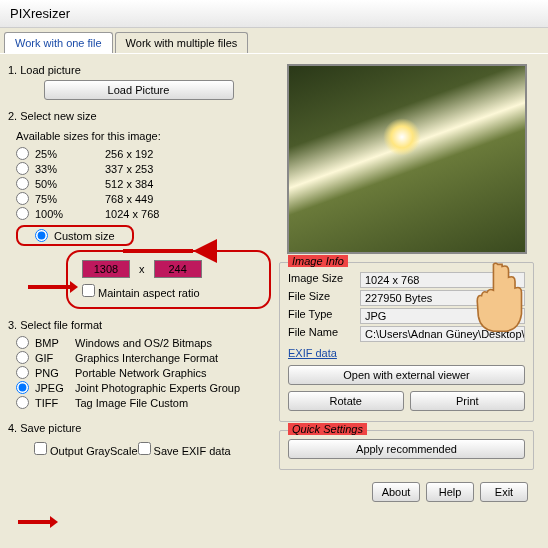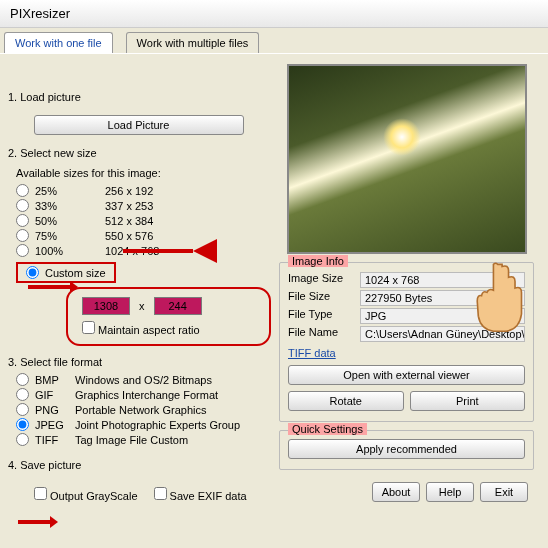--- a/index.html
+++ b/index.html
@@ -1,58 +1,58 @@
 <!DOCTYPE html>
 <html><head>
 <meta charset="utf-8">
 <style>
 * { box-sizing: border-box; margin: 0; padding: 0; font-family: Tahoma, Arial, sans-serif; font-size: 11px; }
 body { background: #ece9d8; width: 548px; height: 548px; position: relative; overflow: hidden; }
 .titlebar { background: linear-gradient(#fff,#e8e8e8); border-bottom: 1px solid #ccc; padding: 6px 10px; font-size: 13px; }
 .tabs { display: flex; padding: 4px 4px 0 4px; border-bottom: 1px solid #fff; }
-.tab { padding: 4px 10px; border: 1px solid #999; border-bottom: none; background: #ece9d8; margin-right: 13px; border-radius: 3px 3px 0 0; cursor: pointer; }
+.tab { padding: 4px 10px; border: 1px solid #999; border-bottom: none; background: #ece9d8; margin-right: 2px; border-radius: 3px 3px 0 0; cursor: pointer; }
 .tab.active { background: #fff; font-weight: normal; color: #1a4ba8; }
-.content { display: flex; padding: 6px; gap: 8px; align-items: flex-end; }
+.content { display: flex; padding: 6px; gap: 8px; }
 .left { width: 265px; }
 .right { width: 255px; }
 .section-label { padding: 4px 2px; }
 .btn { background: linear-gradient(#fff,#ddd); border: 1px solid #888; border-radius: 3px; padding: 3px 8px; cursor: pointer; text-align: center; }
-.btn.wide { display: block; width: 210px; margin: 8px auto; }
+.btn.wide { display: block; width: 190px; margin: 0 auto; }
 .sizes { margin-left: 10px; }
 .size-row { display: flex; align-items: center; padding: 1px 0; }
 .size-row input[type=radio] { margin-right: 6px; }
 .pct { width: 40px; display: inline-block; }
 .dim { margin-left: 30px; }
 .custom-row { display: flex; align-items: center; margin: 4px 0 4px 10px; }
 .custom-inputs { border: 2px solid #c00; border-radius: 14px; padding: 8px 14px; margin: 4px 0 6px 60px; position: relative; }
 .num-input { width: 48px; border: 1px solid #7a7a7a; padding: 2px 4px; text-align: center; background: #be185d; }
 .ratio-row { margin-top: 6px; }
 .formats { margin-left: 10px; }
 .fmt-row { display: flex; align-items: center; padding: 1px 0; }
 .fmt-row input { margin-right: 6px; }
 .fmt-code { width: 40px; }
 .fmt-desc { color: #000; }
-.checks { display: flex; gap: 16px; margin: 12px 0 4px 28px; }
+.checks { display: flex; margin: 4px 0 4px 28px; }
 .preview { border: 2px solid #888; width: 240px; height: 190px; margin: 4px auto 8px; background: linear-gradient(160deg,#2a3818 0%,#4a5a2a 30%,#fdf8d8 45%,#6a7a3a 55%,#3a4a1f 100%); position: relative; }
 .preview::after { content:""; position:absolute; left:40%; top:28%; width:38px; height:38px; background: radial-gradient(circle,#fff 0%,#ffe680 40%,rgba(255,230,128,0) 70%); }
 .group { border: 1px solid #bbb; border-radius: 2px; padding: 8px 8px 10px; margin-bottom: 8px; position: relative; }
-.group-title { position: absolute; top: -8px; left: 8px; background: #fca5a5; padding: 0 4px; }
+.group-title { position: absolute; top: -8px; left: 8px; background: #ef4444; padding: 0 4px; font-style: italic; }
 .info-row { display: flex; padding: 1px 0; }
 .info-key { width: 72px; }
 .info-val { flex: 1; background: #f0f0f0; border: 1px solid #bbb; padding: 1px 4px; white-space: nowrap; overflow: hidden; }
 .link { color: #1a4ba8; text-decoration: underline; cursor: pointer; }
 .btn-row { display: flex; gap: 6px; justify-content: center; margin-top: 6px; }
 .btn-row .btn { flex: 1; }
 .bottom-btns { display: flex; gap: 6px; justify-content: flex-end; padding: 4px 6px; }
 .bottom-btns .btn { width: 48px; }
 .arrow { position: absolute; pointer-events: none; }
 .arrow svg { overflow: visible; }
 .hand { position: absolute; right: 20px; top: 260px; width: 54px; height: 70px; pointer-events: none; }
 .save-hl { border: 2px solid #c00; border-radius: 10px; padding: 4px; margin: 0 20px; }
-.custom-hl { display:inline-flex; align-items:center; border: 2px solid #c00; border-radius: 0; padding: 2px 8px; }
+.custom-hl { display:inline-flex; align-items:center; border: 2px solid #c00; border-radius: 8px; padding: 2px 17px; }
 </style>
 </head>
 <body>
 
 <div class="titlebar">PIXresizer</div>
 
 <div class="tabs">
   <div class="tab active">Work with one file</div>
   <div class="tab">Work with multiple files</div>
 </div>
@@ -76,21 +76,21 @@
           <span class="dim">337 x 253</span>
         </div>
       <div class="size-row">
           <input type="radio" name="sz" style="">
           <span class="pct">50%</span>
           <span class="dim">512 x 384</span>
         </div>
       <div class="size-row">
           <input type="radio" name="sz" style="">
           <span class="pct">75%</span>
-          <span class="dim">550 x 576</span>
+          <span class="dim">768 x 449</span>
         </div>
       <div class="size-row">
           <input type="radio" name="sz" style="">
           <span class="pct">100%</span>
           <span class="dim">1024 x 768</span>
         </div>
     </div>
     <div class="custom-row">
       <span class="custom-hl">
         <input type="radio" name="sz" checked="" style="margin-right: 6px;">
@@ -154,21 +154,21 @@
           <span class="info-val">227950 Bytes</span>
         </div>
       <div class="info-row">
           <span class="info-key">File Type</span>
           <span class="info-val">JPG</span>
         </div>
       <div class="info-row">
           <span class="info-key">File Name</span>
           <span class="info-val">C:\Users\Adnan Güney\Desktop\ma</span>
         </div>
-      <div style="margin-top:4px"><span class="link">TIFF data</span></div>
+      <div style="margin-top:4px"><span class="link">EXIF data</span></div>
       <button class="btn" style="width:100%;margin-top:6px">Open with external viewer</button>
       <div class="btn-row">
         <button class="btn">Rotate</button>
         <button class="btn">Print</button>
       </div>
     </div>
 
     <div class="group">
       <div class="group-title">Quick Settings</div>
       <button class="btn" style="width:100%">Apply recommended</button>

